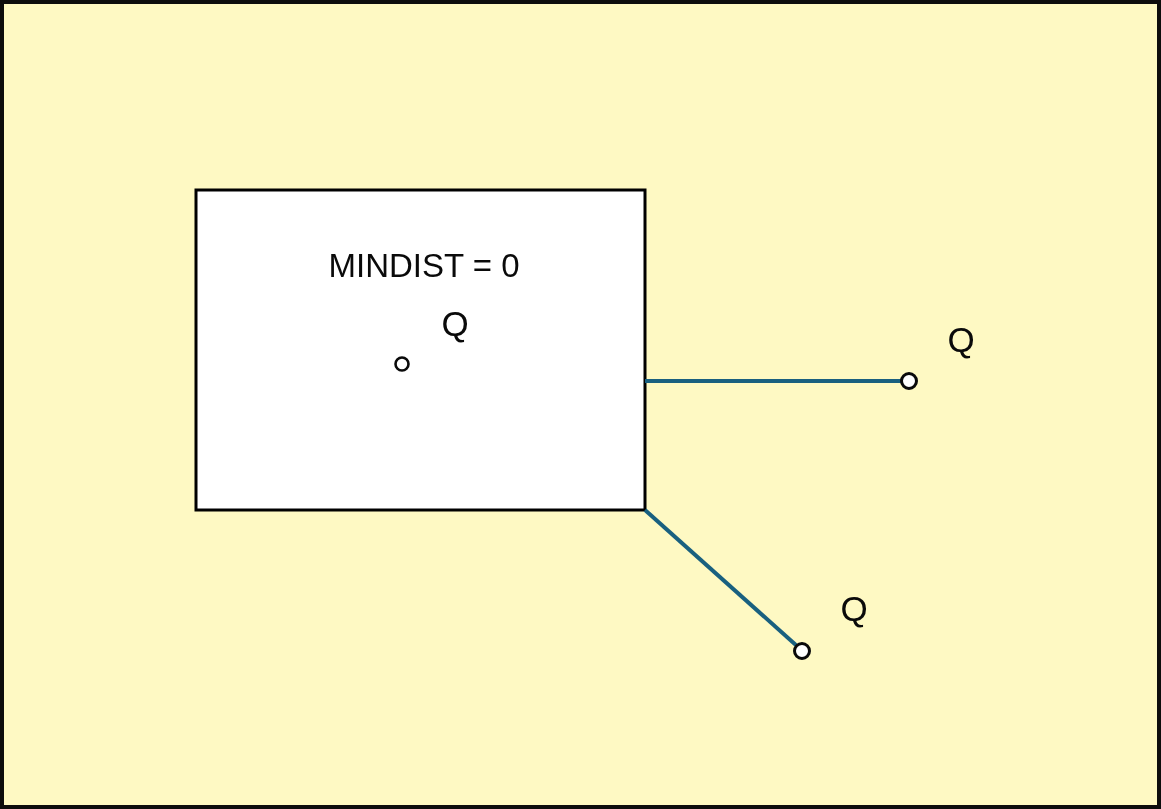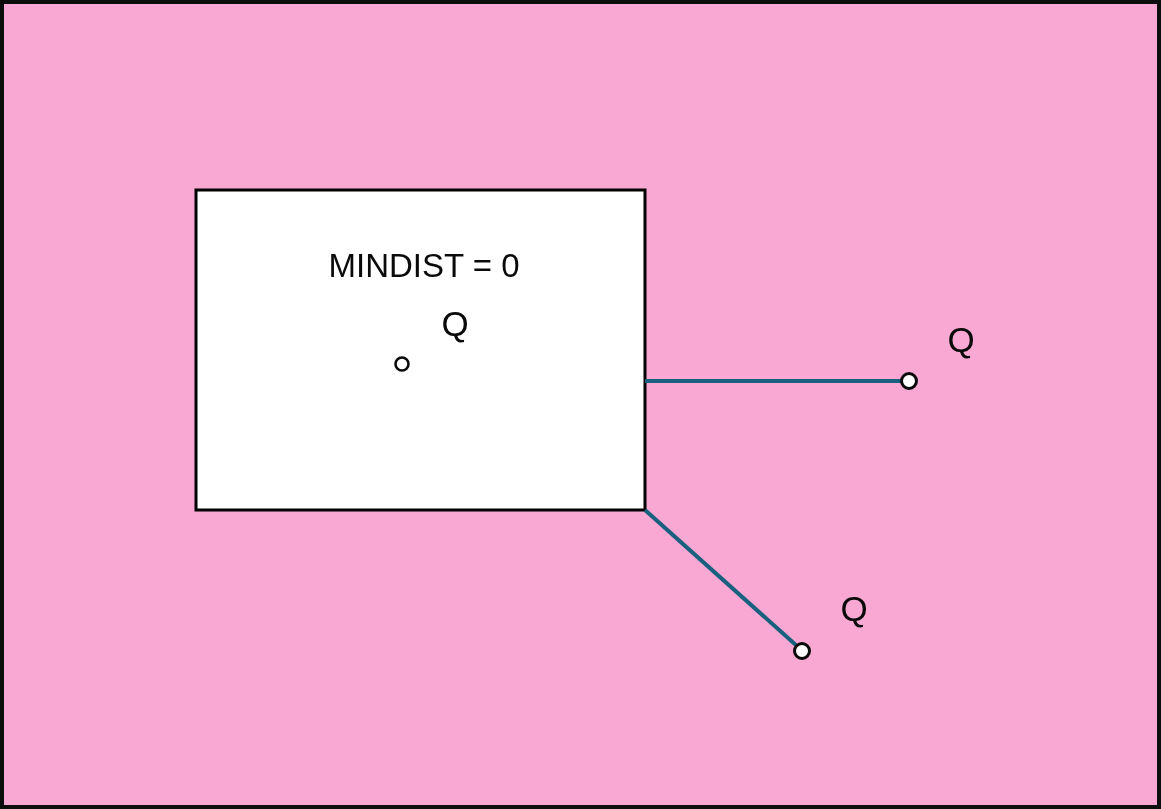--- a/index.html
+++ b/index.html
@@ -8,21 +8,21 @@
     padding: 0;
     background: #ffffff;
   }
   body {
     font-family: "Liberation Sans", sans-serif;
   }
   #canvas {
     position: relative;
     width: 1161px;
     height: 809px;
-    background: #f9a8d4;
+    background: #fef9c3;
     overflow: hidden;
   }
   #figure-frame {
     position: absolute;
     left: 0;
     top: 0;
     width: 1161px;
     height: 809px;
     box-sizing: border-box;
     border: 4px solid #0d0d0d;

